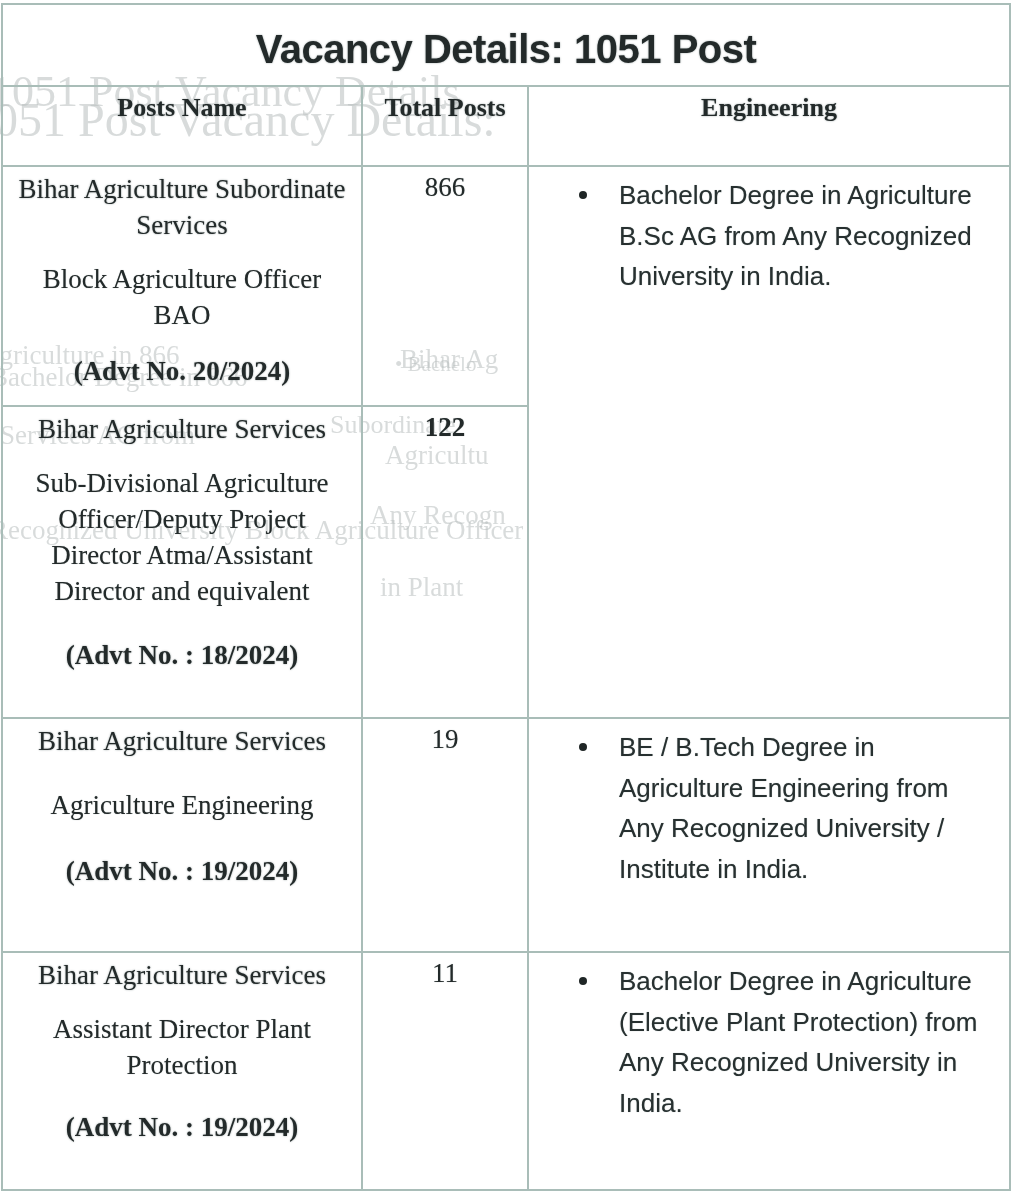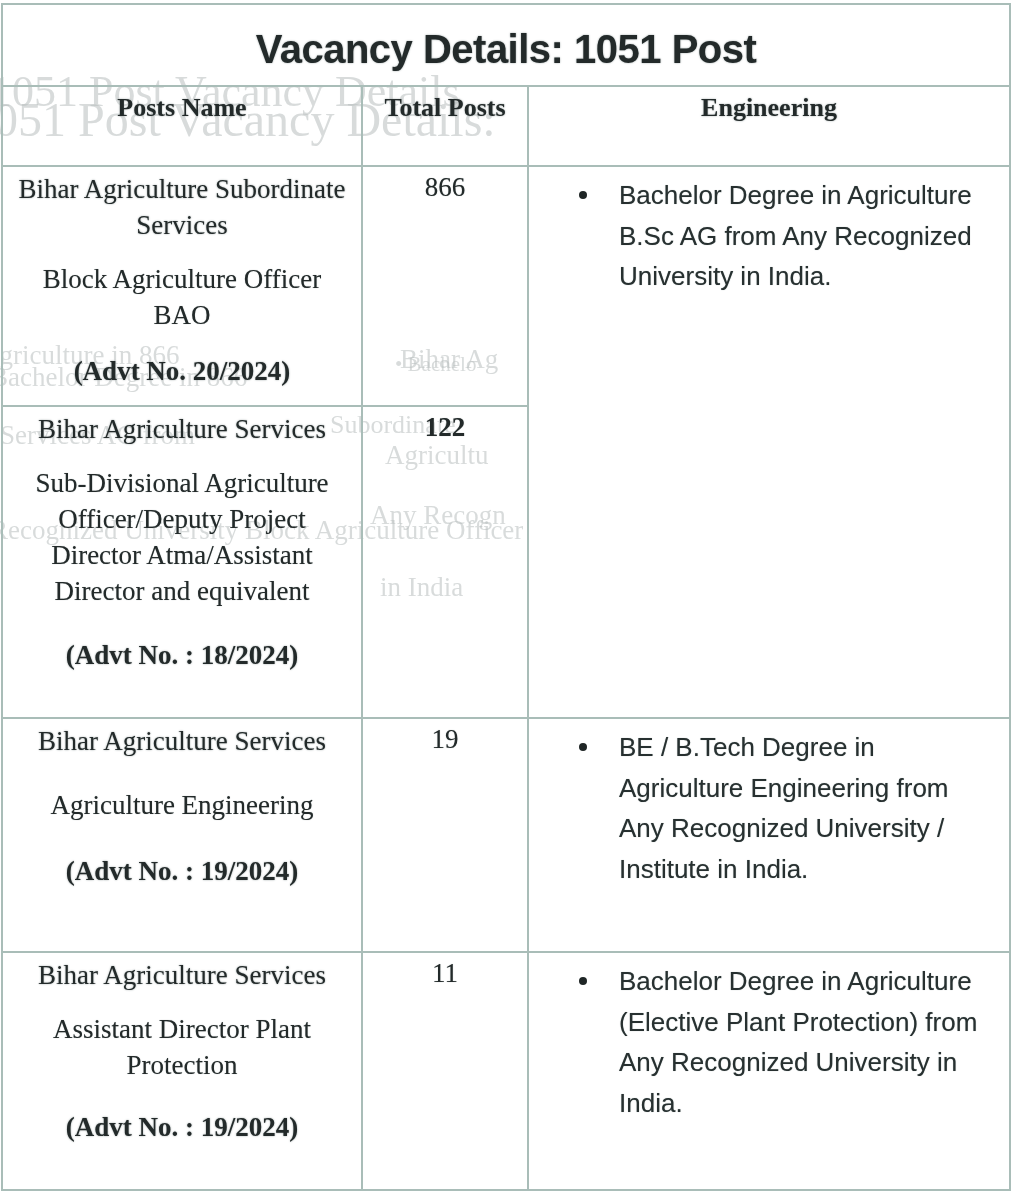--- a/index.html
+++ b/index.html
@@ -70,21 +70,21 @@
   <span style="left:-30px; top:92px; font-size:48px;">1051 Post Vacancy Details:</span>
   <span style="left:-20px; top:340px; font-size:27px;">Agriculture in   866</span>
   <span style="left:-10px; top:362px; font-size:27px;">Bachelor Degree in   866</span>
   <span style="left:0px; top:420px; font-size:27px;">Services   AG from</span>
   <span style="left:-10px; top:515px; font-size:27px;">Recognized University   Block Agriculture Officer</span>
   <span style="left:400px; top:330px; font-size:27px;margin-top:14px;">Bihar Ag</span>
   <span style="left:395px; top:352px; font-size:21px;">• Bachelo</span>
   <span style="left:330px; top:410px; font-size:26px;">Subordinate</span>
   <span style="left:385px; top:440px; font-size:27px;">Agricultu</span>
   <span style="left:370px; top:500px; font-size:27px;">Any Recogn</span>
-  <span style="left:380px; top:572px; font-size:27px;">in India</span>
+  <span style="left:380px; top:572px; font-size:27px;">in Plant</span>
 </div>
 
 <table class="vacancy">
   <colgroup>
     <col style="width:360px">
     <col style="width:166px">
     <col style="width:482px">
   </colgroup>
   <tbody>
       <tr>

